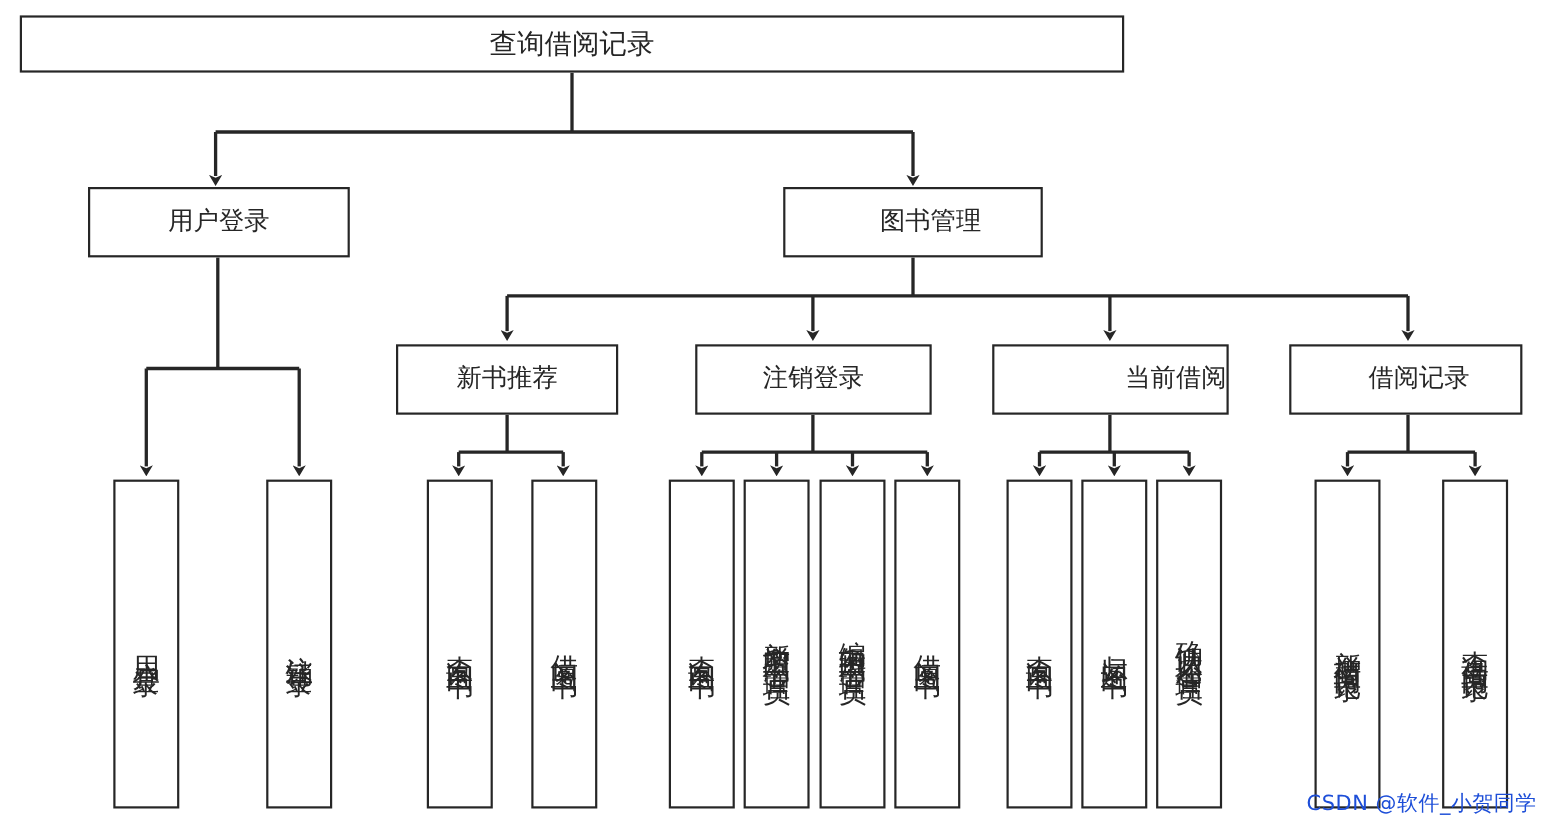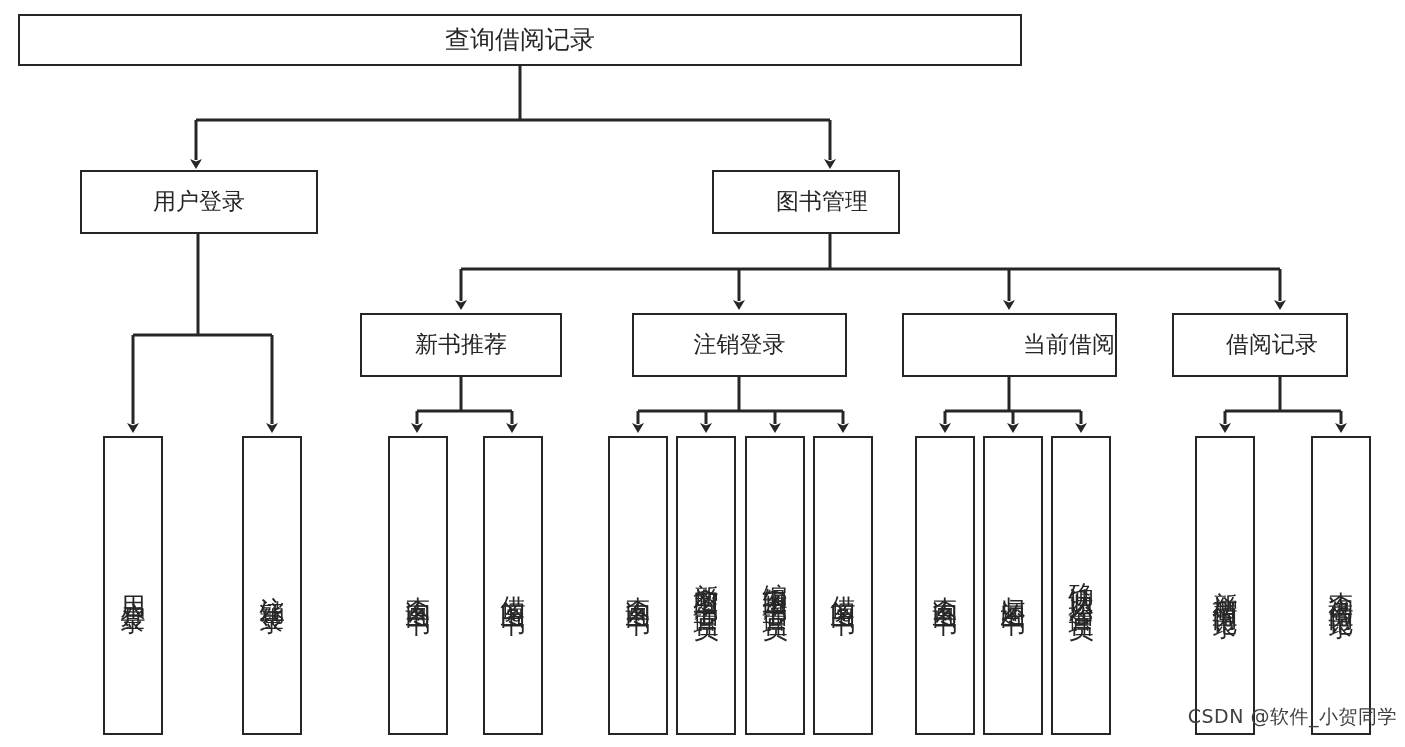--- a/index.html
+++ b/index.html
@@ -40,23 +40,23 @@
     writing-mode:vertical-rl;
     text-orientation:upright;
     font-size:25px;
     letter-spacing:5px;
     line-height:1;
     white-space:nowrap;
   }
   #watermark{
     position:absolute;
     right:8px;
-    bottom:17px;
+    bottom:4px;
     font-size:19px;
-    color:#404040;
+    color:#1d4ed8;
     letter-spacing:.5px;
     white-space:nowrap;
     user-select:none;
   }
 </style>
 </head>
 <body>
 
 <div id="canvas">
 
@@ -110,34 +110,34 @@
     </g>
   </svg>
 
   <div class="node root" style="left:18px;top:14px;width:1004px;height:52px;">
     <span class="lbl">查询借阅记录</span>
   </div>
 
   <div class="node lvl2" style="left:80px;top:170px;width:238px;height:64px;">
     <span class="lbl">用户登录</span>
   </div>
-  <div class="node lvl2" style="left:712px;top:170px;width:188px;height:64px;padding-left:32px;">
+  <div class="node lvl2" style="left:712px;top:170px;width:236px;height:64px;padding-left:32px;">
     <span class="lbl">图书管理</span>
   </div>
 
   <div class="node lvl3" style="left:360px;top:313px;width:202px;height:64px;">
     <span class="lbl">新书推荐</span>
   </div>
   <div class="node lvl3" style="left:632px;top:313px;width:215px;height:64px;">
     <span class="lbl">注销登录</span>
   </div>
   <div class="node lvl3" style="left:902px;top:313px;width:215px;height:64px;justify-content:flex-end;">
     <span class="lbl">当前借阅</span>
   </div>
-  <div class="node lvl3" style="left:1172px;top:313px;width:176px;height:64px;padding-left:24px;">
+  <div class="node lvl3" style="left:1172px;top:313px;width:212px;height:64px;padding-left:24px;">
     <span class="lbl">借阅记录</span>
   </div>
 
   <div class="node leaf" style="left:103px;top:436px;width:60px;height:299px;">
     <span class="lbl">用户登录</span>
   </div>
   <div class="node leaf" style="left:242px;top:436px;width:60px;height:299px;">
     <span class="lbl">注销登录</span>
   </div>
 

